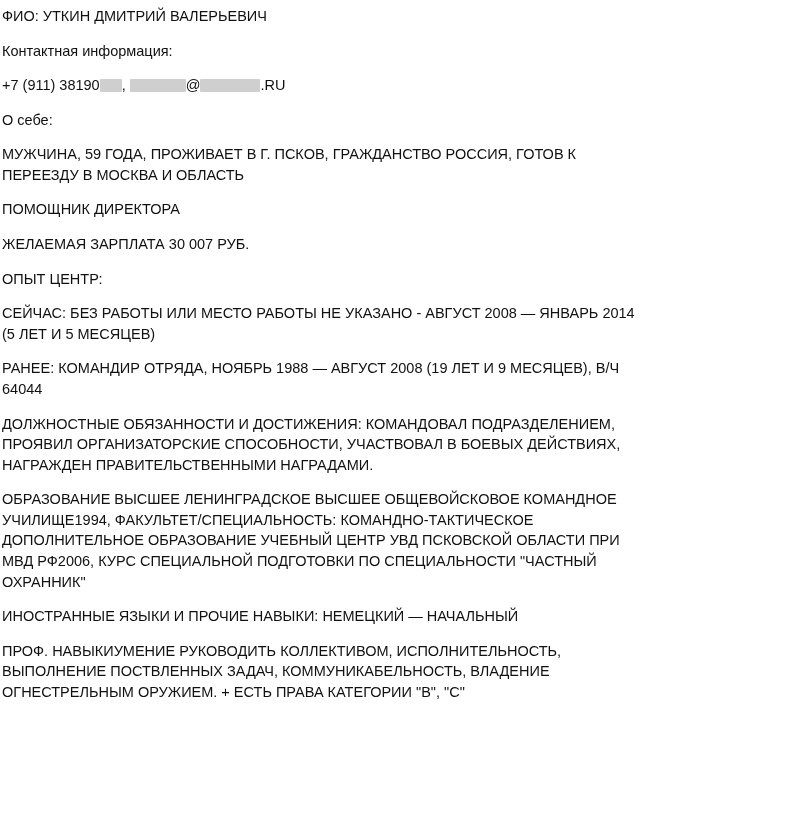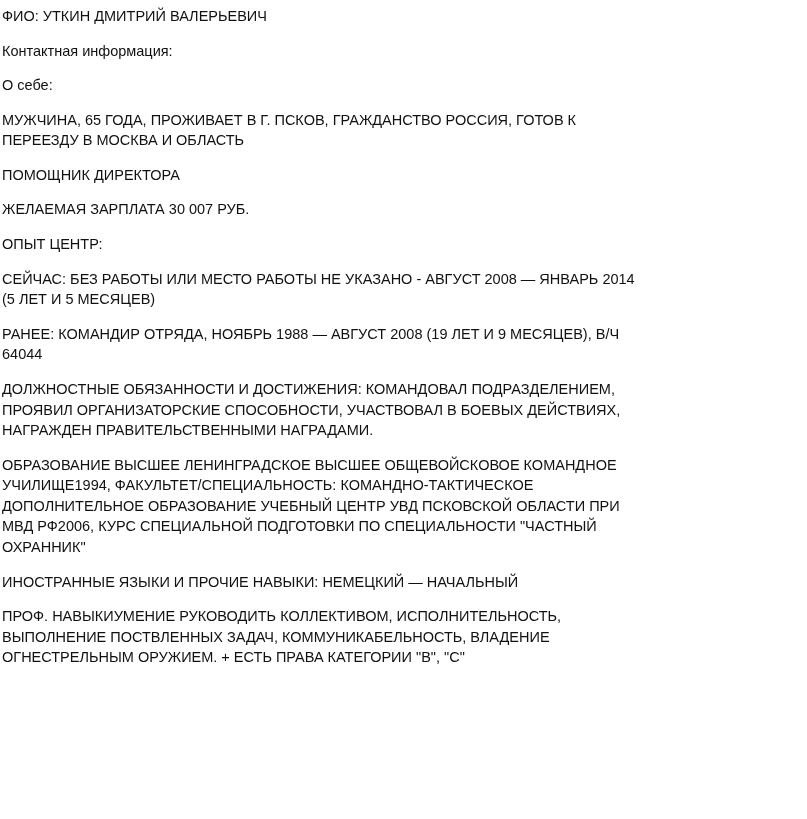--- a/index.html
+++ b/index.html
@@ -42,24 +42,25 @@
 </style>
 </head>
 <body>
 
 <div class="doc">
 
   <p class="line">ФИО: УТКИН ДМИТРИЙ ВАЛЕРЬЕВИЧ</p>
 
   <p class="line">Контактная информация:</p>
 
+  <p class="line contact-line"><span>+7 (911) 38190</span><span class="redact r1"></span><span>, </span><span class="redact r2"></span><span>@</span><span class="redact r3"></span><span>.RU</span></p>
 
   <p class="line">О себе:</p>
 
-  <p class="line">МУЖЧИНА, 65 ГОДА, ПРОЖИВАЕТ В Г. ПСКОВ, ГРАЖДАНСТВО РОССИЯ, ГОТОВ К ПЕРЕЕЗДУ В МОСКВА И ОБЛАСТЬ</p>
+  <p class="line">МУЖЧИНА, 59 ГОДА, ПРОЖИВАЕТ В Г. ПСКОВ, ГРАЖДАНСТВО РОССИЯ, ГОТОВ К ПЕРЕЕЗДУ В МОСКВА И ОБЛАСТЬ</p>
 
 
   <p class="line">ПОМОЩНИК ДИРЕКТОРА</p>
 
   <p class="line">ЖЕЛАЕМАЯ ЗАРПЛАТА 30 007 РУБ.</p>
 
 
   <p class="line"> ОПЫТ ЦЕНТР:</p>
 
   <p class="line">СЕЙЧАС: БЕЗ РАБОТЫ ИЛИ МЕСТО РАБОТЫ НЕ УКАЗАНО - АВГУСТ 2008 — ЯНВАРЬ 2014 (5 ЛЕТ И 5 МЕСЯЦЕВ)</p>

